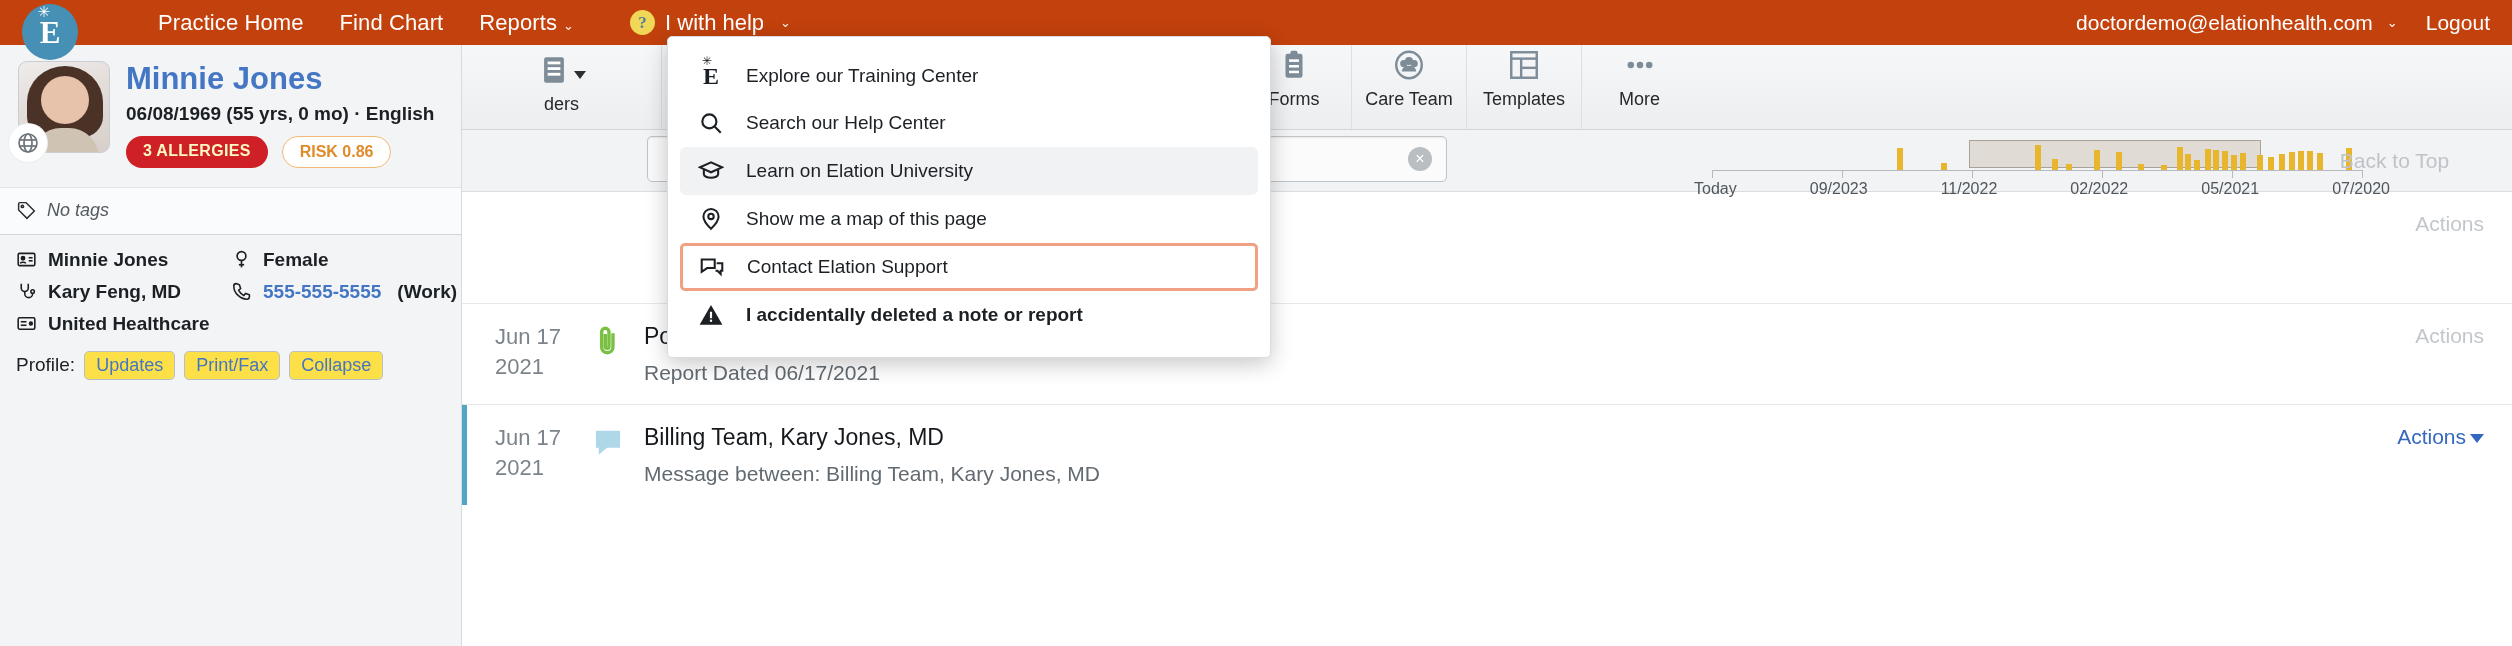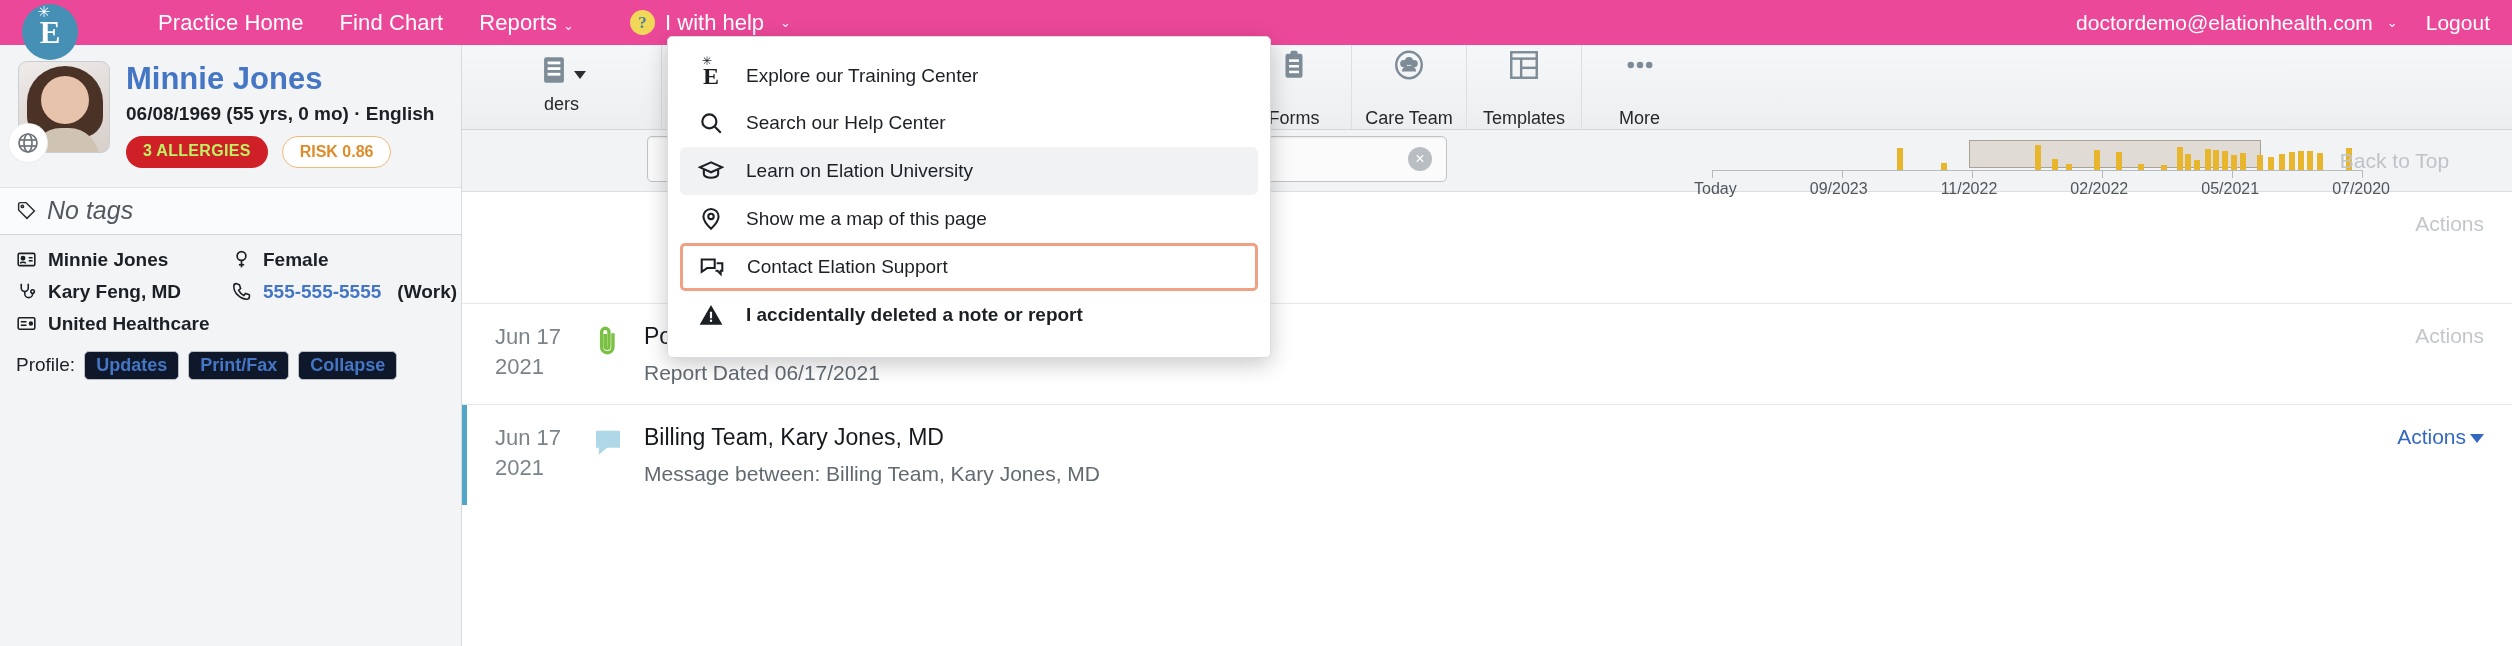--- a/index.html
+++ b/index.html
@@ -7,21 +7,21 @@
     width: 2512px; height: 646px;
     font-family: "Liberation Sans", sans-serif;
     background: #ffffff;
     overflow: hidden;
   }
   #app { position: relative; width: 2512px; height: 646px; }
 
   
   .topnav {
     position: absolute; top: 0; left: 0; width: 2512px; height: 45px;
-    background: #ec4899;
+    background: #c2410c;
     display: flex; align-items: center;
     color: #ffffff;
     z-index: 40;
   }
   .logo-badge {
     position: absolute; left: 22px; top: 4px;
     width: 56px; height: 56px; border-radius: 50%;
     background: #4590b4;
     display: flex; align-items: center; justify-content: center;
     z-index: 45;
@@ -100,70 +100,70 @@
   }
   .globe-badge svg { width: 24px; height: 24px; }
   .pt-info { margin-left: 16px; padding-top: 2px; }
   .pt-name {
     font-size: 31px; font-weight: bold; color: #4476c4;
     line-height: 1.05; cursor: pointer;
   }
   .pt-dob { font-size: 19px; color: #1c2024; font-weight: bold; margin-top: 7px; }
   .pt-badges { display: flex; gap: 14px; margin-top: 11px; }
   .badge-allergy {
-    background: #cf2027; color: #bef264; border-radius: 16px;
+    background: #cf2027; color: #fef9c3; border-radius: 16px;
     font-size: 16px; font-weight: bold; padding: 6px 17px; letter-spacing: .3px;
     cursor: pointer;
   }
   .badge-risk {
     background: #ffffff; color: #e08b2a; border: 1px solid #f0b978;
     border-radius: 16px; font-size: 16px; font-weight: bold;
     padding: 6px 17px; cursor: pointer;
   }
 
   .pt-tags {
     margin-top: 19px; height: 48px;
     border-top: 1px solid #e2e5e8; border-bottom: 1px solid #cfd4d8;
     background: #fafbfc;
     display: flex; align-items: center; padding-left: 16px; gap: 10px;
   }
   .pt-tags svg { width: 21px; height: 21px; }
-  .tag-text { font-size: 25px; color: #53595f; font-style: italic; }
+  .tag-text { font-size: 18px; color: #53595f; font-style: italic; }
 
   .pt-details {
     display: flex; padding: 14px 0 0 16px; gap: 0;
   }
   .det-col { display: flex; flex-direction: column; gap: 10px; }
   .det-col.left { width: 215px; }
   .det-row { display: flex; align-items: center; gap: 11px; }
   .det-row svg { width: 21px; height: 21px; flex: 0 0 21px; }
   .det-text { font-size: 19px; color: #1c2024; font-weight: bold; white-space: nowrap; }
   .det-text.link { color: #4476c4; }
   .det-text.work { font-weight: bold; color: #1c2024; margin-left: 5px; }
 
   .pt-appts { padding: 22px 0 0 16px; }
   .appt-line { font-size: 19px; color: #4476c4; line-height: 1.45; cursor: pointer; }
   .pt-profile { display: flex; align-items: center; gap: 9px; padding: 16px 0 0 16px; }
   .profile-label { font-size: 19px; color: #1c2024; }
   .profile-btn {
-    border: 1px solid #b9bfc5; border-radius: 5px; background: #0f172a;
-    color: #4476c4; font-size: 18px; padding: 3px 11px; cursor: pointer; font-weight: bold;
+    border: 1px solid #b9bfc5; border-radius: 5px; background: #fde047;
+    color: #4476c4; font-size: 18px; padding: 3px 11px; cursor: pointer;
   }
 
   
   .toolbar {
     position: absolute; left: 462px; top: 45px; width: 2050px; height: 85px;
     background: linear-gradient(180deg,#f6f7f8 0%,#eceeef 100%);
     border-bottom: 1px solid #d2d6da;
     display: flex; align-items: stretch;
     z-index: 10;
   }
   .tb-item {
     flex: 0 0 auto; width: 115px;
-    display: flex; flex-direction: column; align-items: center; justify-content: space-between;
+    display: flex; flex-direction: column; align-items: center; justify-content: flex-start;
     border-right: 1px solid #dde0e3;
     cursor: pointer; position: relative; gap: 4px;
   }
   .tb-icon {
     height: 40px; display: flex; align-items: center; justify-content: center;
     gap: 3px;
   }
   .tb-icon svg { width: 34px; height: 34px; }
   .tb-caret {
     width: 0; height: 0; border-left: 6px solid transparent;

